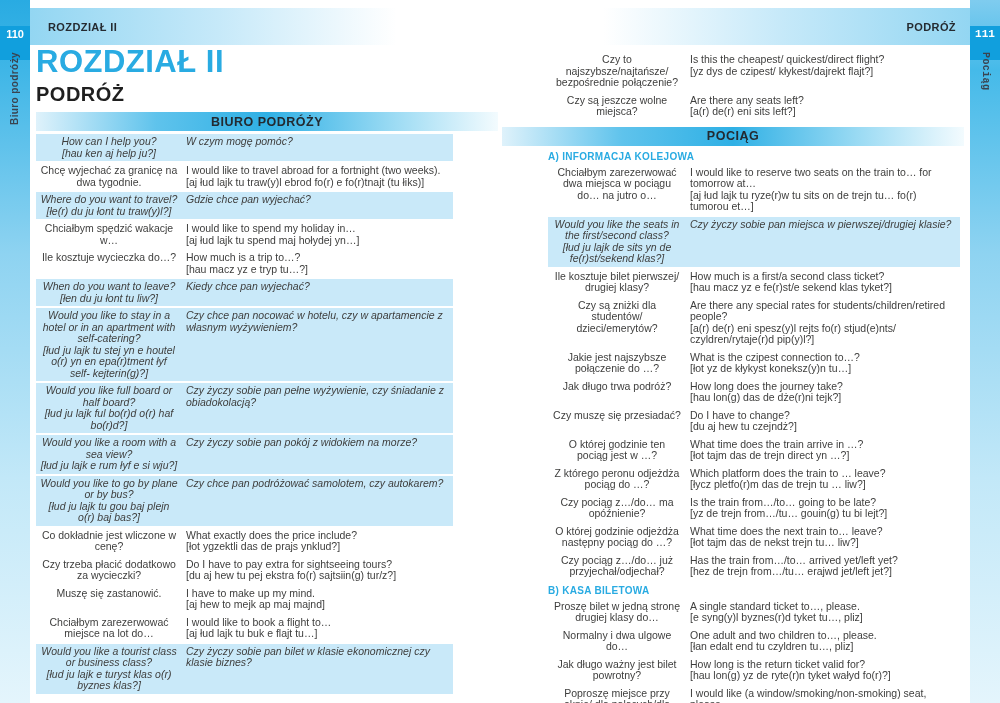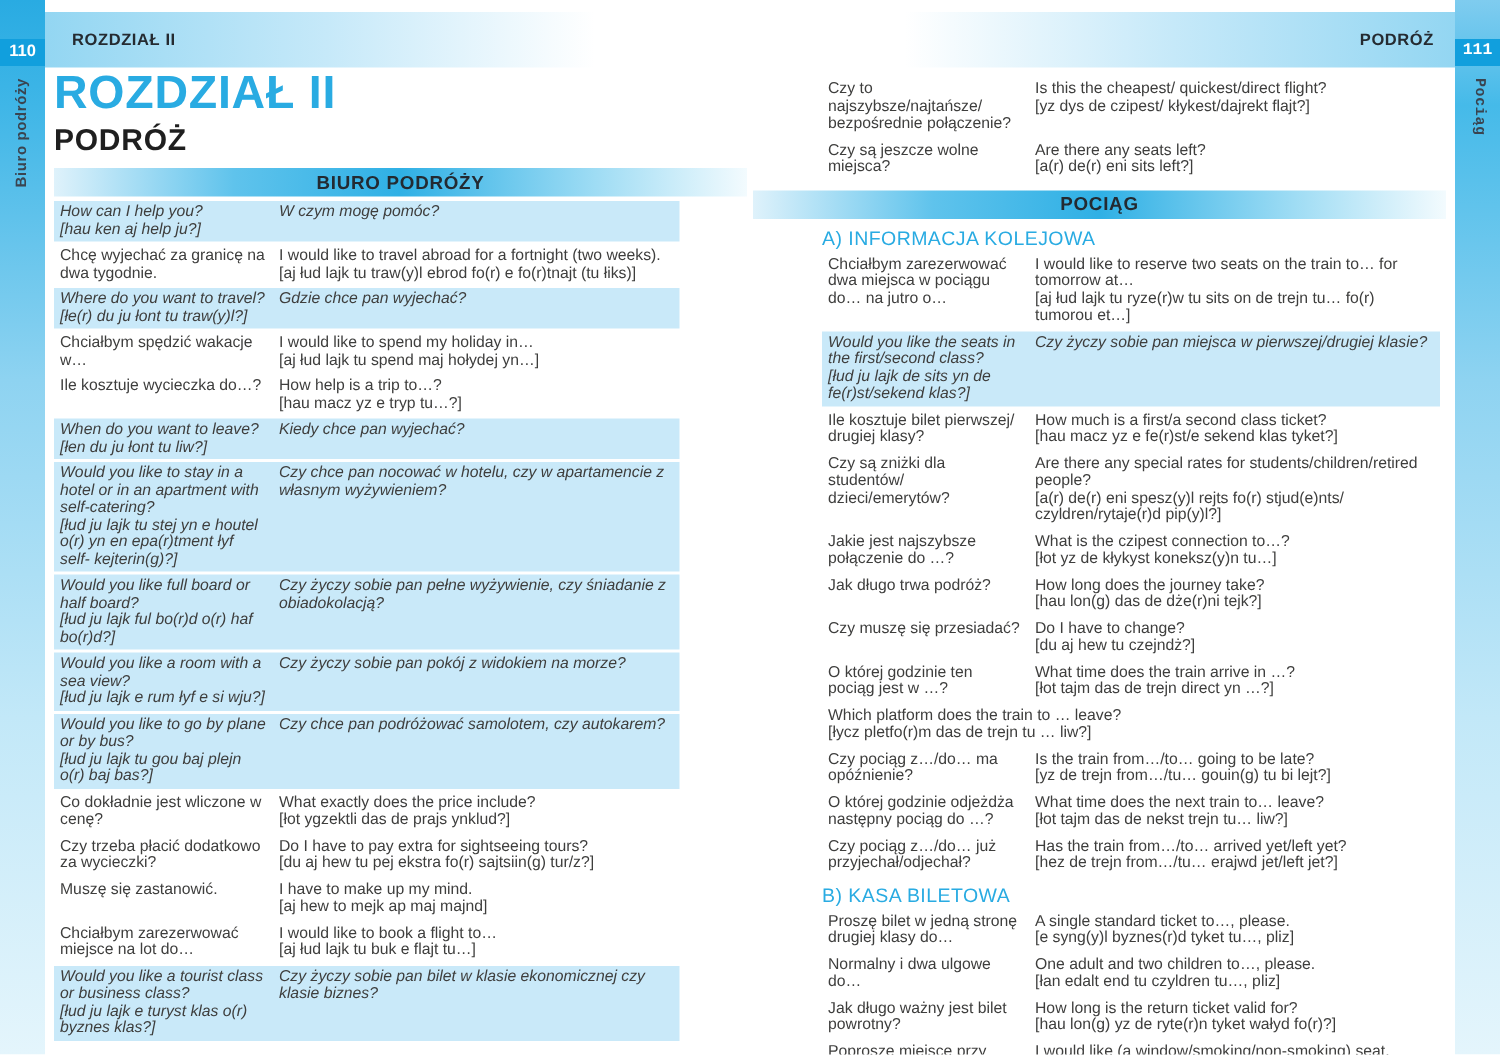--- a/index.html
+++ b/index.html
@@ -12,21 +12,21 @@
   :root{
     --accent:#29abe2;
     --hl:#c9e9f9;
     --dark:#232a31;
   }
   
   .sidebar{position:absolute;top:0;width:30px;height:703px;}
   .sidebar.left{left:0;background:linear-gradient(180deg,#29abe2 0%,#3fb6e7 10%,#8ed3f1 36%,#c2e8f8 68%,#e4f5fc 100%);}
   .sidebar.right{right:0;background:linear-gradient(180deg,#7fccef 0%,#45bae9 10%,#8ed3f1 36%,#c2e8f8 68%,#e4f5fc 100%);font-family:Liberation Mono, monospace;}
   .page-num{
-    position:absolute;top:26px;left:0;width:100%;height:18px;
+    position:absolute;top:26px;left:0;width:100%;height:34px;
     background:#119fdd;color:#fff;font-weight:bold;font-size:11px;
     text-align:center;line-height:17px;
   }
   .edge-label{
     position:absolute;top:52px;font-size:10px;font-weight:600;color:#3a4450;
     letter-spacing:.4px;white-space:nowrap;
   }
   .sidebar.left .edge-label{left:9px;writing-mode:vertical-rl;transform:rotate(180deg);}
   .sidebar.right .edge-label{left:10px;writing-mode:vertical-rl;}
   
@@ -43,35 +43,35 @@
   .page-left{left:36px;top:46px;width:462px;}
   .page-right{left:502px;top:52px;width:462px;}
   .chapter-title{margin:0;color:var(--accent);font-size:31px;line-height:32px;font-weight:bold;letter-spacing:.5px;}
   .chapter-subtitle{margin:5px 0 0 0;color:#1f1f1f;font-size:20px;line-height:22px;font-weight:bold;letter-spacing:.5px;}
   .section-bar{
     margin-top:7px;height:19px;display:flex;align-items:center;justify-content:center;
     font-size:12.5px;font-weight:bold;color:var(--dark);letter-spacing:.5px;
     background:linear-gradient(90deg,#dff2fb 0%,#5fc3ec 26%,#2fb0e5 50%,#9edcf4 78%,#f3fbfe 100%);
   }
   .subsection-title{
-    margin:5px 0 2px 0;color:var(--accent);font-size:13px;font-weight:normal;letter-spacing:.3px;
+    margin:5px 0 2px 0;color:var(--accent);font-size:10px;font-weight:bold;letter-spacing:.3px;
   }
   .page-right .subsection-title{padding-left:46px;}
   
   .rows{margin-top:3px;}
   .page-left .rows{width:417px;}
   .page-right .rows{width:412px;margin-left:46px;}
   .row{
     display:flex;gap:8px;align-items:flex-start;
     padding:2px 5px 2px 4px;margin-bottom:2px;
     font-size:10.5px;line-height:11.5px;
   }
   .row.hl{background:var(--hl);font-style:italic;}
   .cell{overflow-wrap:break-word;}
-  .c1{flex:none;}
+  .c1{flex:none;text-align:center;}
   .page-left .c1{width:138px;}
   .page-right .c1{width:130px;}
   .c2{flex:1;min-width:0;}
   .phon{margin-top:0;}
 </style>
 </head>
 <body>
 
 <div class="sidebar left">
   <div class="page-num">110</div>
@@ -140,21 +140,21 @@
       <div class="phon">[aj łud lajk tu spend maj hołydej yn…]</div>
     </div>
   </div>
 
   <div class="row">
     <div class="cell c1">
       <div class="txt">Ile kosztuje wycieczka do…?</div>
 
     </div>
     <div class="cell c2">
-      <div class="txt">How help is a trip to…?</div>
+      <div class="txt">How much is a trip to…?</div>
       <div class="phon">[hau macz yz e tryp tu…?]</div>
     </div>
   </div>
 
   <div class="row hl">
     <div class="cell c1">
       <div class="txt">When do you want to leave?</div>
       <div class="phon">[łen du ju łont tu liw?]</div>
     </div>
     <div class="cell c2">
@@ -375,20 +375,24 @@
       <div class="txt">O której godzinie ten pociąg jest w …?</div>
 
     </div>
     <div class="cell c2">
       <div class="txt">What time does the train arrive in …?</div>
       <div class="phon">[łot tajm das de trejn direct yn …?]</div>
     </div>
   </div>
 
   <div class="row">
+    <div class="cell c1">
+      <div class="txt">Z którego peronu odjeżdża pociąg do …?</div>
+
+    </div>
     <div class="cell c2">
       <div class="txt">Which platform does the train to … leave?</div>
       <div class="phon">[łycz pletfo(r)m das de trejn tu … liw?]</div>
     </div>
   </div>
 
   <div class="row">
     <div class="cell c1">
       <div class="txt">Czy pociąg z…/do… ma opóźnienie?</div>
 

